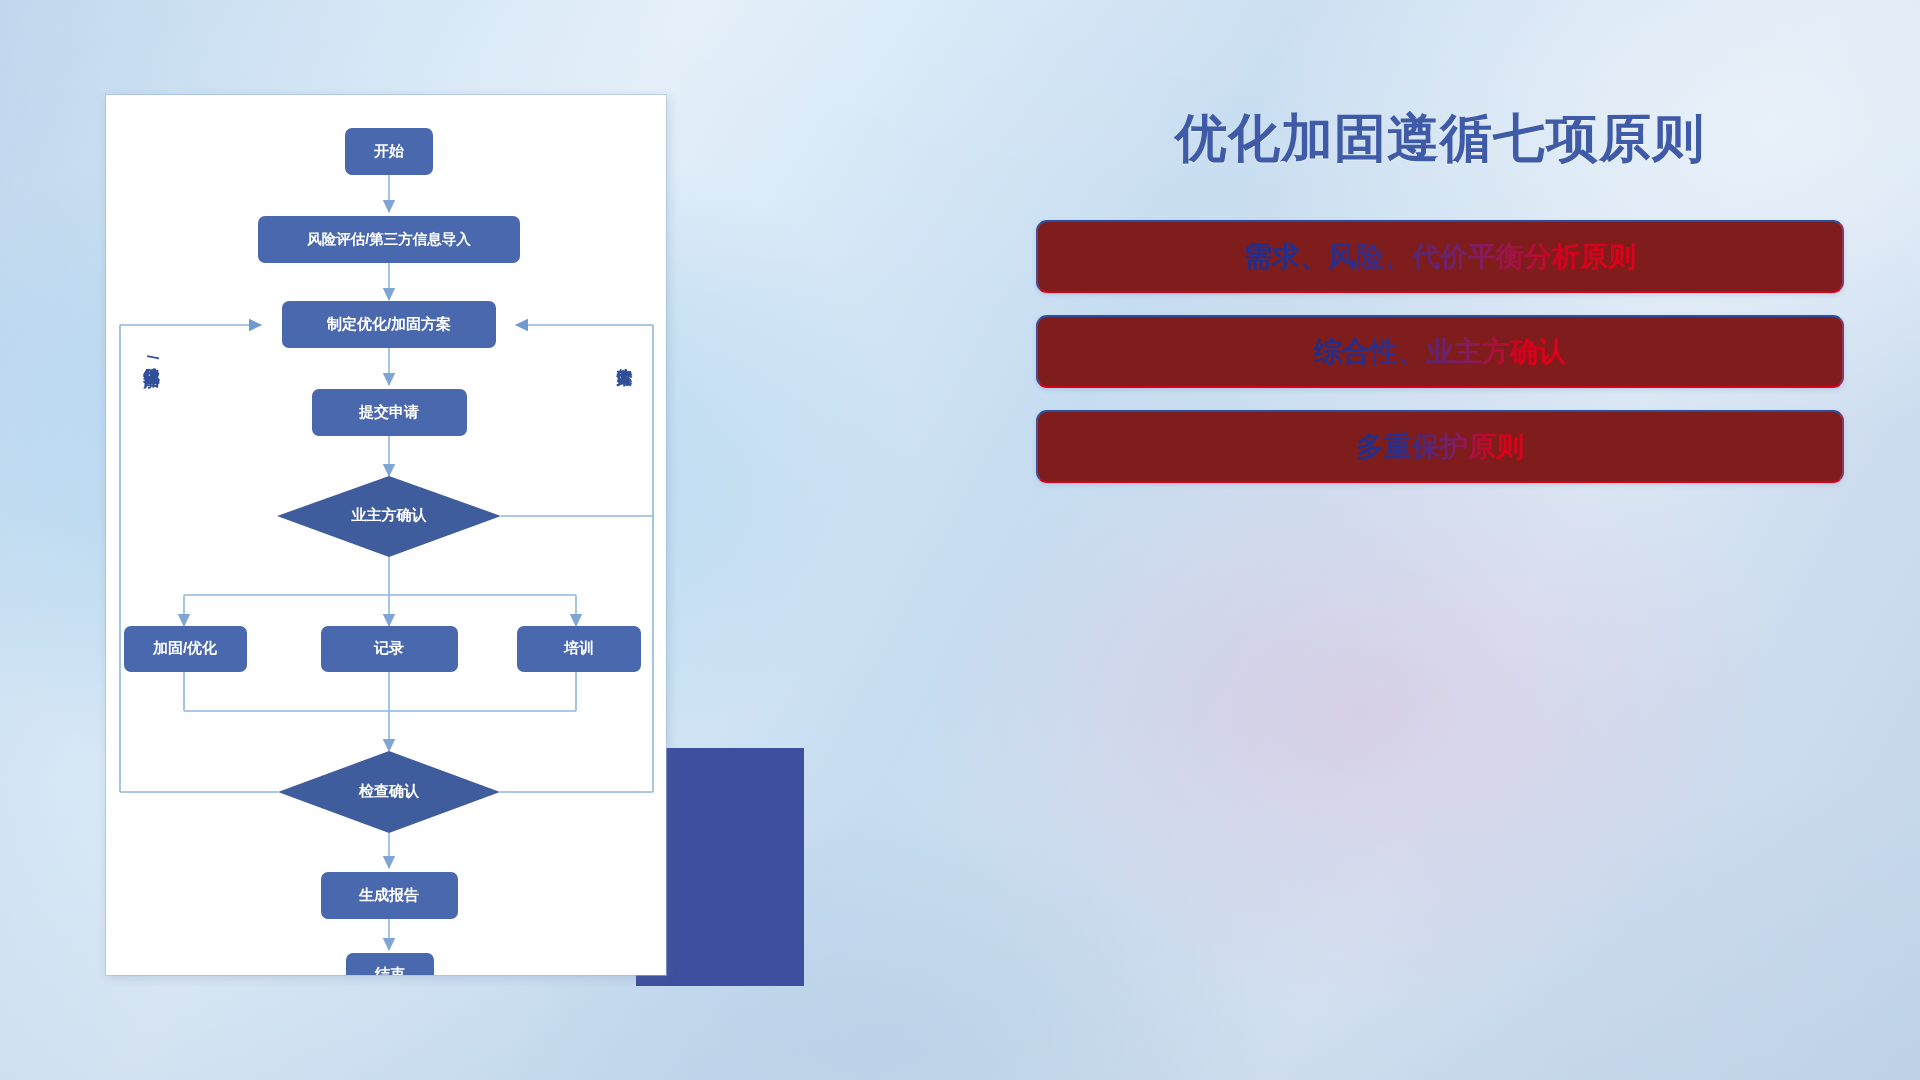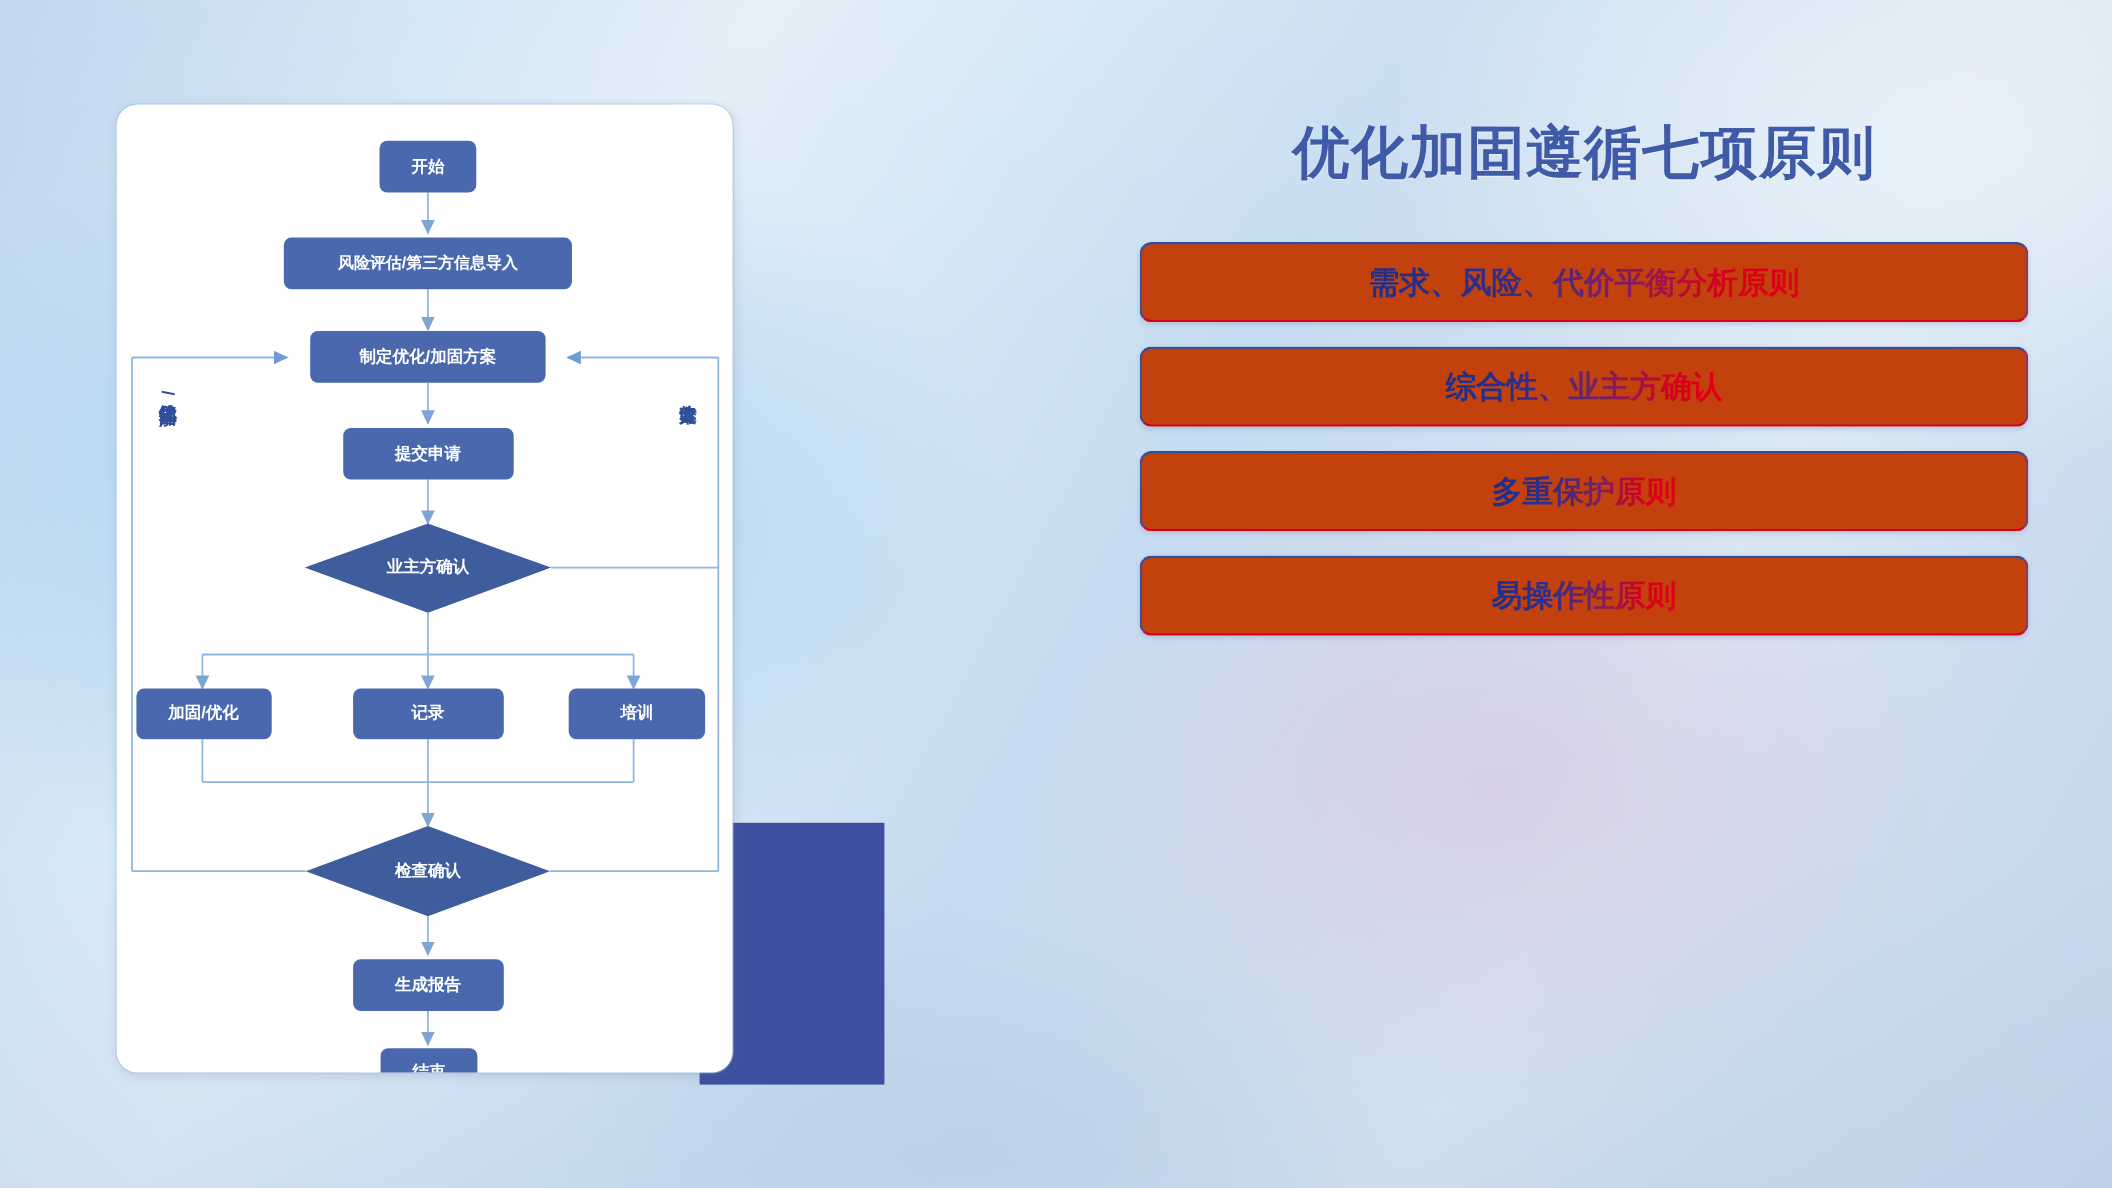--- a/index.html
+++ b/index.html
@@ -32,40 +32,39 @@
 
   
   #flow-accent{
     position:absolute; left:636px; top:748px; width:168px; height:238px;
     background:#3d4f9e; z-index:1;
   }
   #flow-card{
     position:absolute; left:106px; top:95px; width:560px; height:880px;
     background:#ffffff; z-index:2;
     box-shadow:0 0 0 1px rgba(160,185,215,.55), 2px 3px 10px rgba(90,120,160,.22);
-    border-radius:19px;
   }
   #flow-svg{ position:absolute; left:0; top:0; width:560px; height:880px; }
 
   .fc-text{ font-family:"Liberation Sans","DejaVu Sans",sans-serif; }
   .node-label{ fill:#ffffff; font-size:15px; font-weight:700; text-anchor:middle; dominant-baseline:middle; }
   .node-label.sm{ font-size:14.5px; }
   .side-label{ fill:#2f4f9a; font-size:16px; font-weight:700; }
 
   
   #right-panel{ position:absolute; left:1020px; top:80px; width:830px; height:950px; z-index:3; }
   #panel-title{
     font-size:52px; font-weight:700; color:#3f5aa6; letter-spacing:1px;
     text-align:center; margin-left:10px; margin-top:24px;
     text-shadow:0 1px 1px rgba(255,255,255,.55);
   }
   #cards{ margin-top:46px; display:flex; flex-direction:column; gap:22px; padding:0 6px 0 16px; }
   .p-card{
     position:relative; height:73px; border-radius:11px;
-    background:#c2410c;
+    background:#7f1d1d;
     border-top:2px solid #2b4f9e;
     border-left:2px solid #4a4b92;
     border-right:2px solid #8e3468;
     border-bottom:2px solid #d8001d;
     display:flex; align-items:center; justify-content:center;
     box-shadow:0 2px 4px rgba(110,135,170,.25);
   }
   .p-card-text{
     font-size:28px; font-weight:700; white-space:nowrap;
     background:linear-gradient(92deg,#1b2f8f 0%,#2b2f8c 28%,#7b1f66 58%,#d8001d 82%,#e10019 100%);
@@ -200,17 +199,14 @@
   <div id="cards">
     <div class="p-card">
         <span class="p-card-text">需求、风险、代价平衡分析原则</span>
       </div>
     <div class="p-card">
         <span class="p-card-text">综合性、业主方确认</span>
       </div>
     <div class="p-card">
         <span class="p-card-text">多重保护原则</span>
       </div>
-    <div class="p-card">
-        <span class="p-card-text">易操作性原则</span>
-      </div>
   </div>
 </div>
 
 </body></html>

